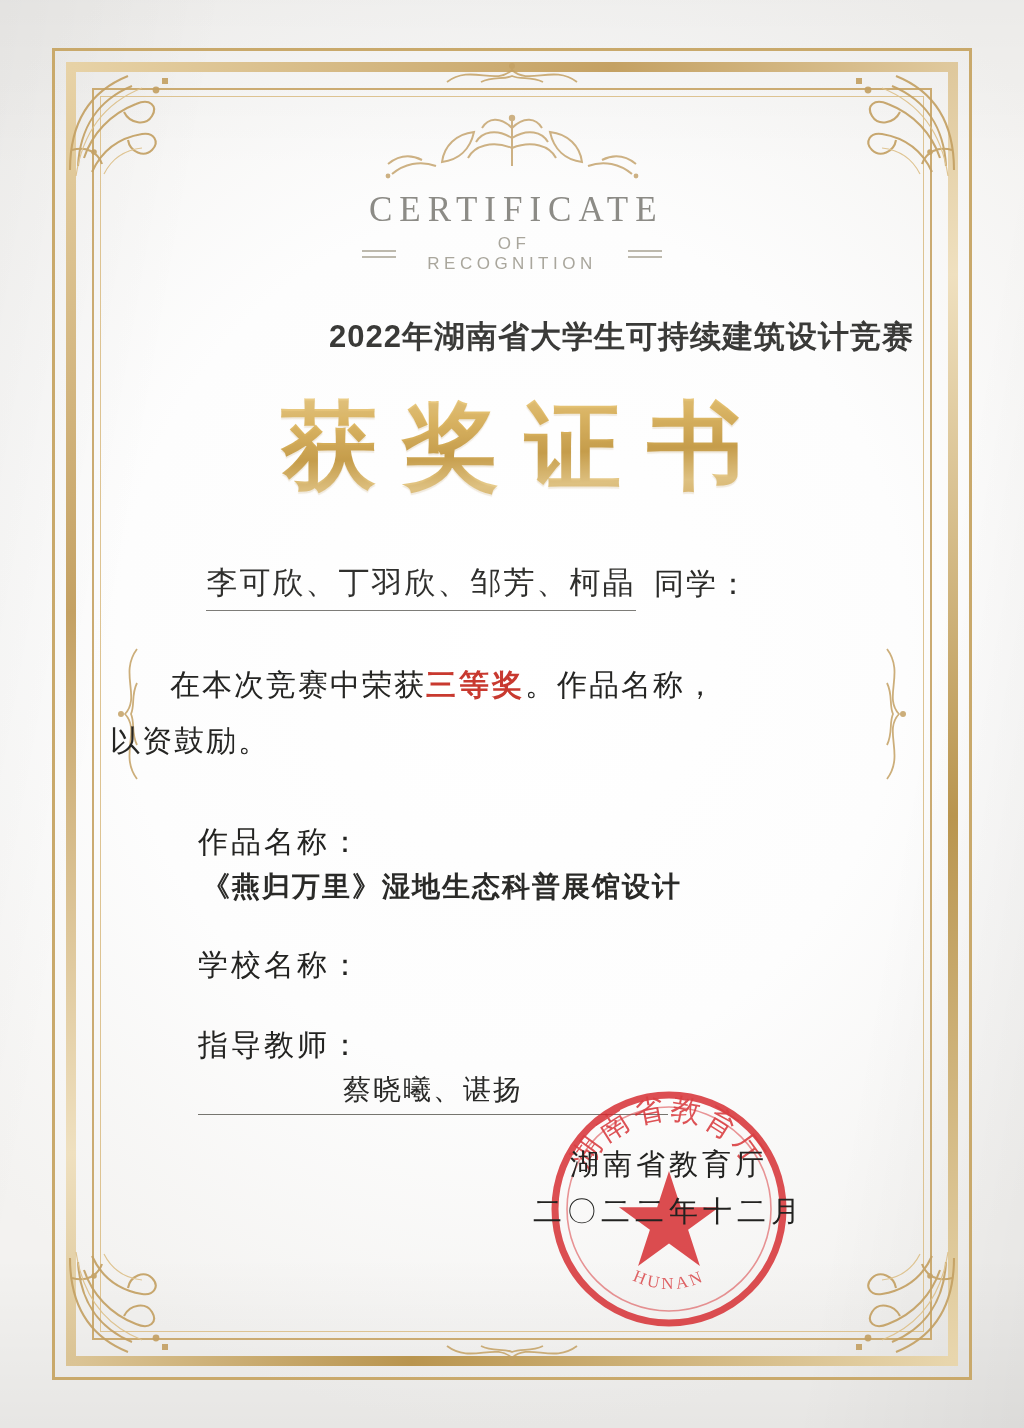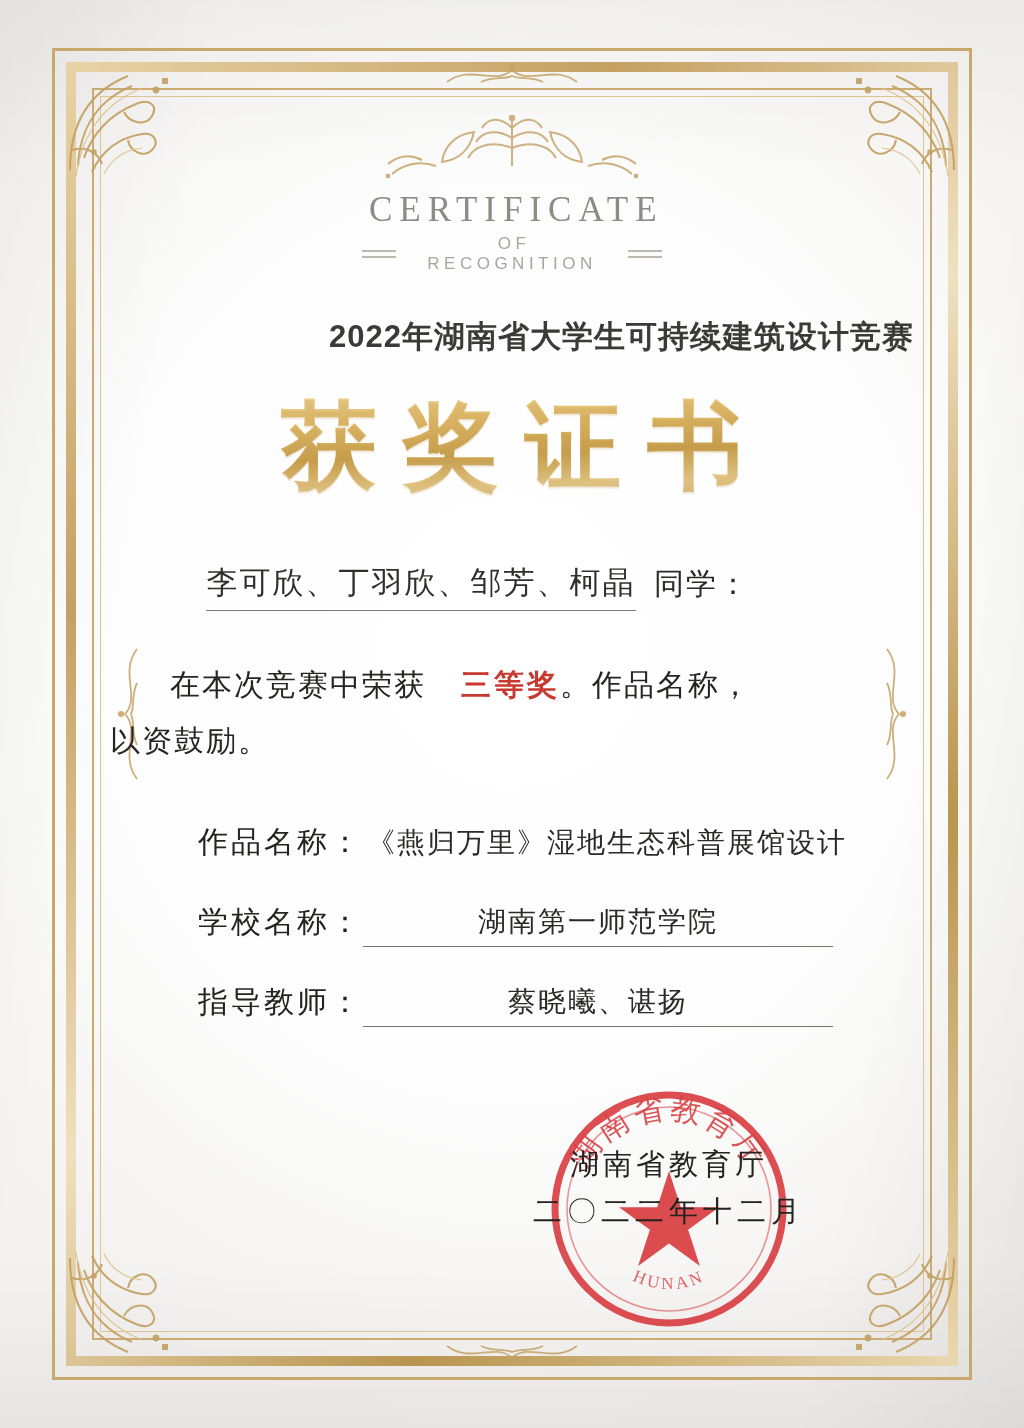--- a/index.html
+++ b/index.html
@@ -188,32 +188,32 @@
     font-size: 30px;
     color: #252523;
     line-height: 1.85;
     letter-spacing: 2px;
   }
   .body-line-1 { text-indent: 60px; }
   .award-level {
     color: #c8392f;
     font-weight: bold;
     letter-spacing: 3px;
-    margin-left: 35px;
   }
 
   
   .fields {
     margin-top: 54px;
   }
   .field-row {
     display: flex;
-    align-items: center;
+    align-items: flex-start;
     margin-bottom: 34px;
     padding-left: 88px;
+    flex-direction: column;
   }
   .field-label {
     font-size: 30px;
     color: #232321;
     letter-spacing: 3px;
     white-space: nowrap;
     padding-bottom: 5px;
   }
   .field-value {
     flex: 0 0 auto;
@@ -224,20 +224,21 @@
     letter-spacing: 2px;
     padding-bottom: 5px;
   }
   .field-value.underlined {
     border-bottom: 1.5px solid #76756f;
   }
   .field-value.no-line {
     border-bottom: none;
     text-align: left;
     padding-left: 4px;
+    font-weight: bold;
   }
 
   
   .issuer-block {
     position: absolute;
     right: 80px;
     bottom: 92px;
     text-align: center;
     width: 330px;
   }
@@ -439,21 +440,20 @@
       <div>以资鼓励。</div>
     </div>
 
     <div class="fields">
       <div class="field-row">
         <span class="field-label">作品名称：</span>
         <span class="field-value no-line">《燕归万里》湿地生态科普展馆设计</span>
       </div>
       <div class="field-row">
         <span class="field-label">学校名称：</span>
-        <span class="field-value underlined">湖南第一师范学院</span>
       </div>
       <div class="field-row">
         <span class="field-label">指导教师：</span>
         <span class="field-value underlined">蔡晓曦、谌扬</span>
       </div>
     </div>
 
     <div class="issuer-block">
       <div class="seal">
         <svg viewBox="0 0 252 252" xmlns="http://www.w3.org/2000/svg">

